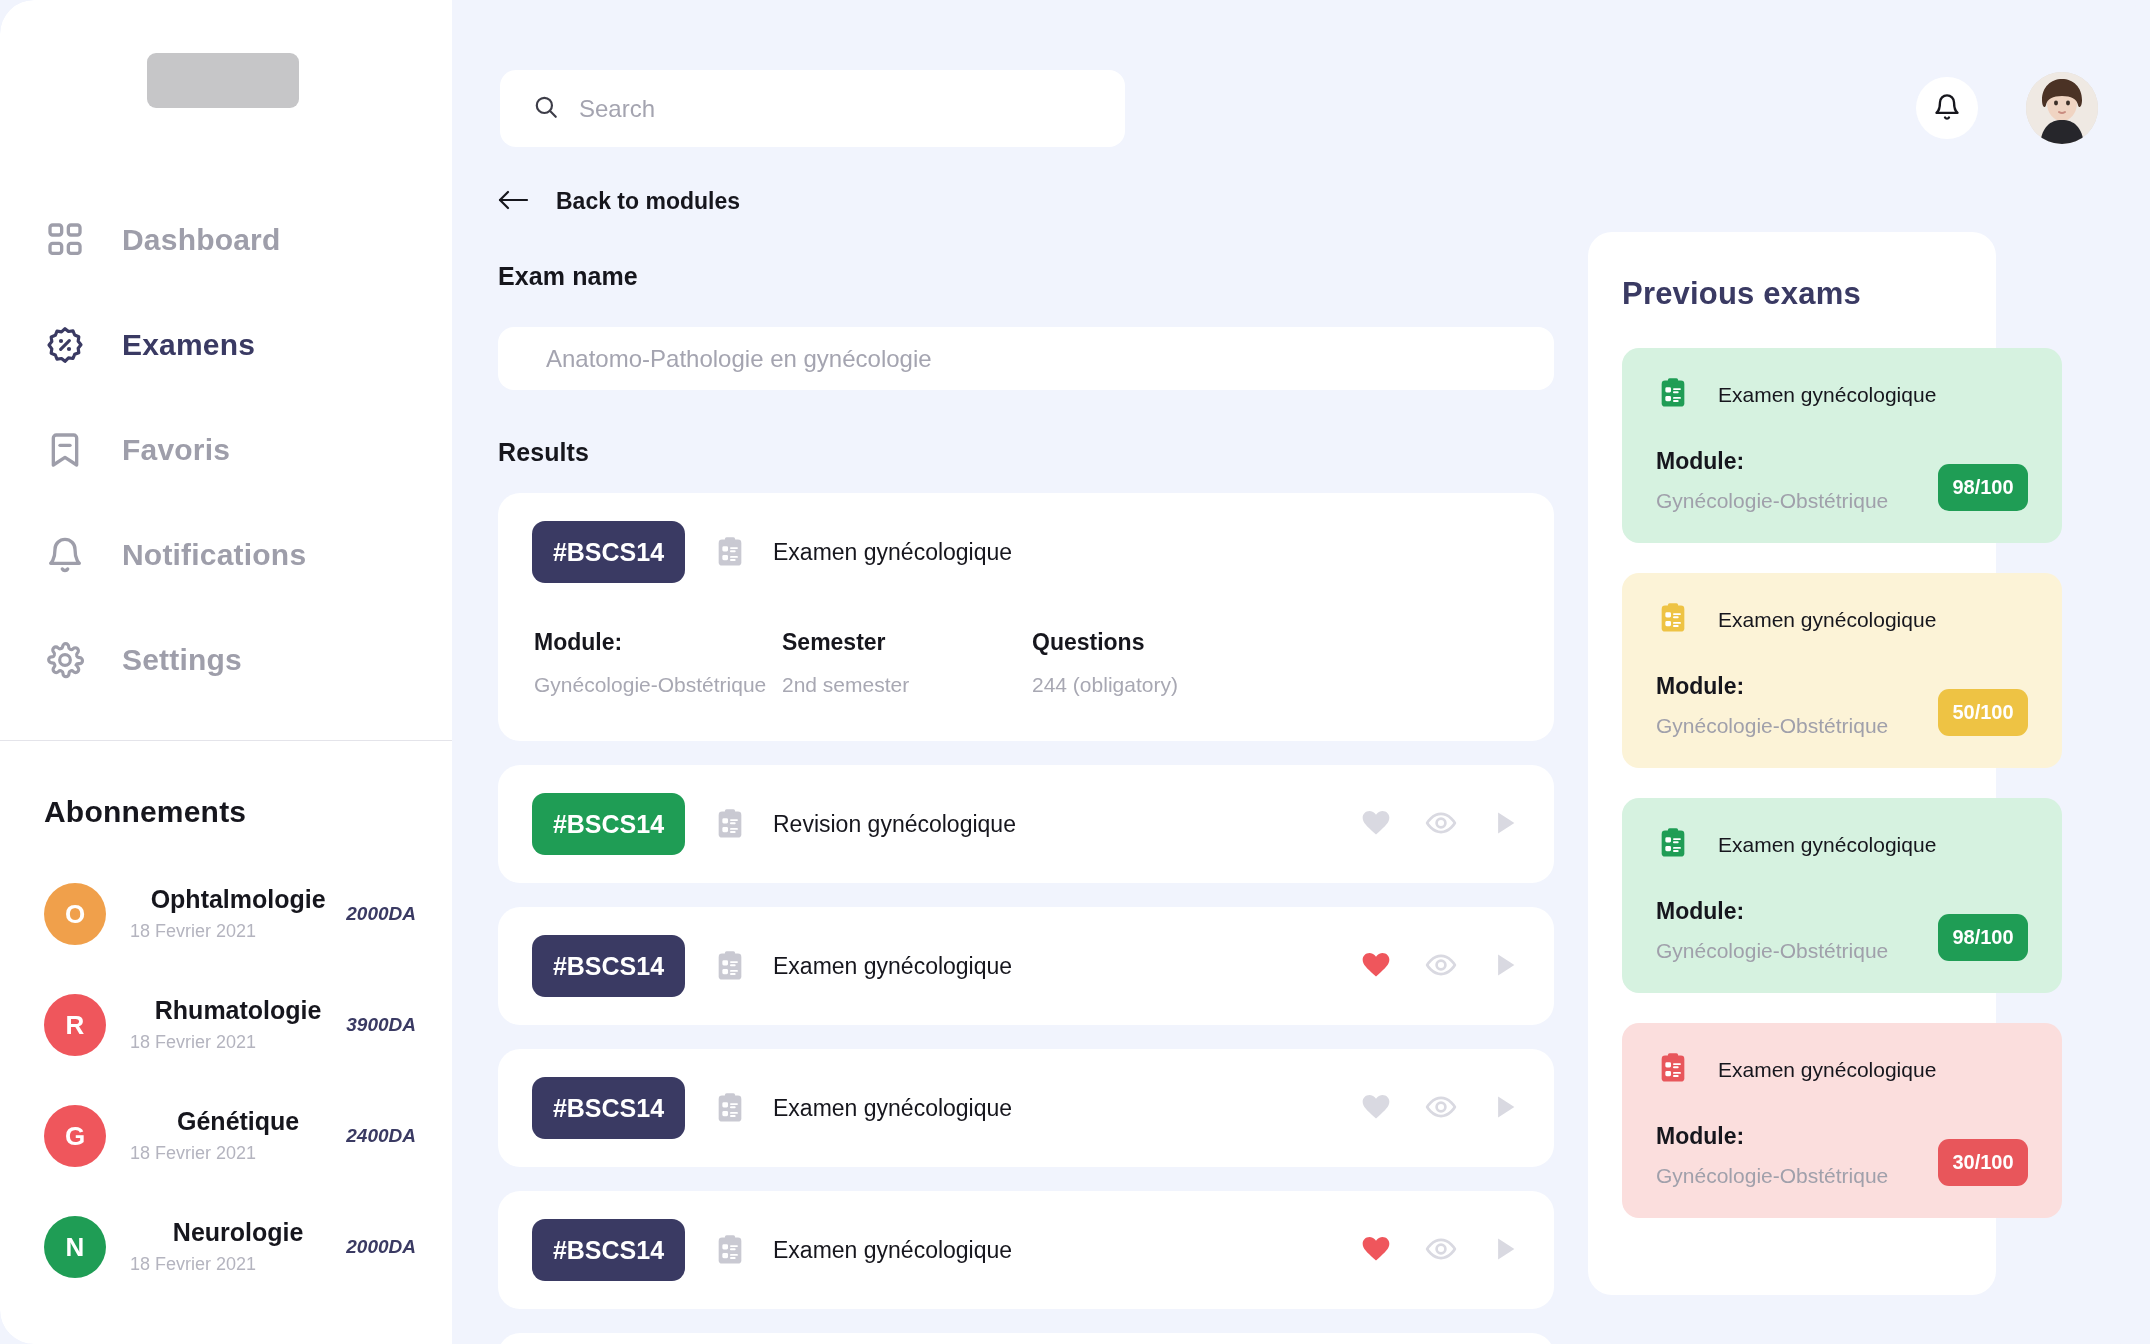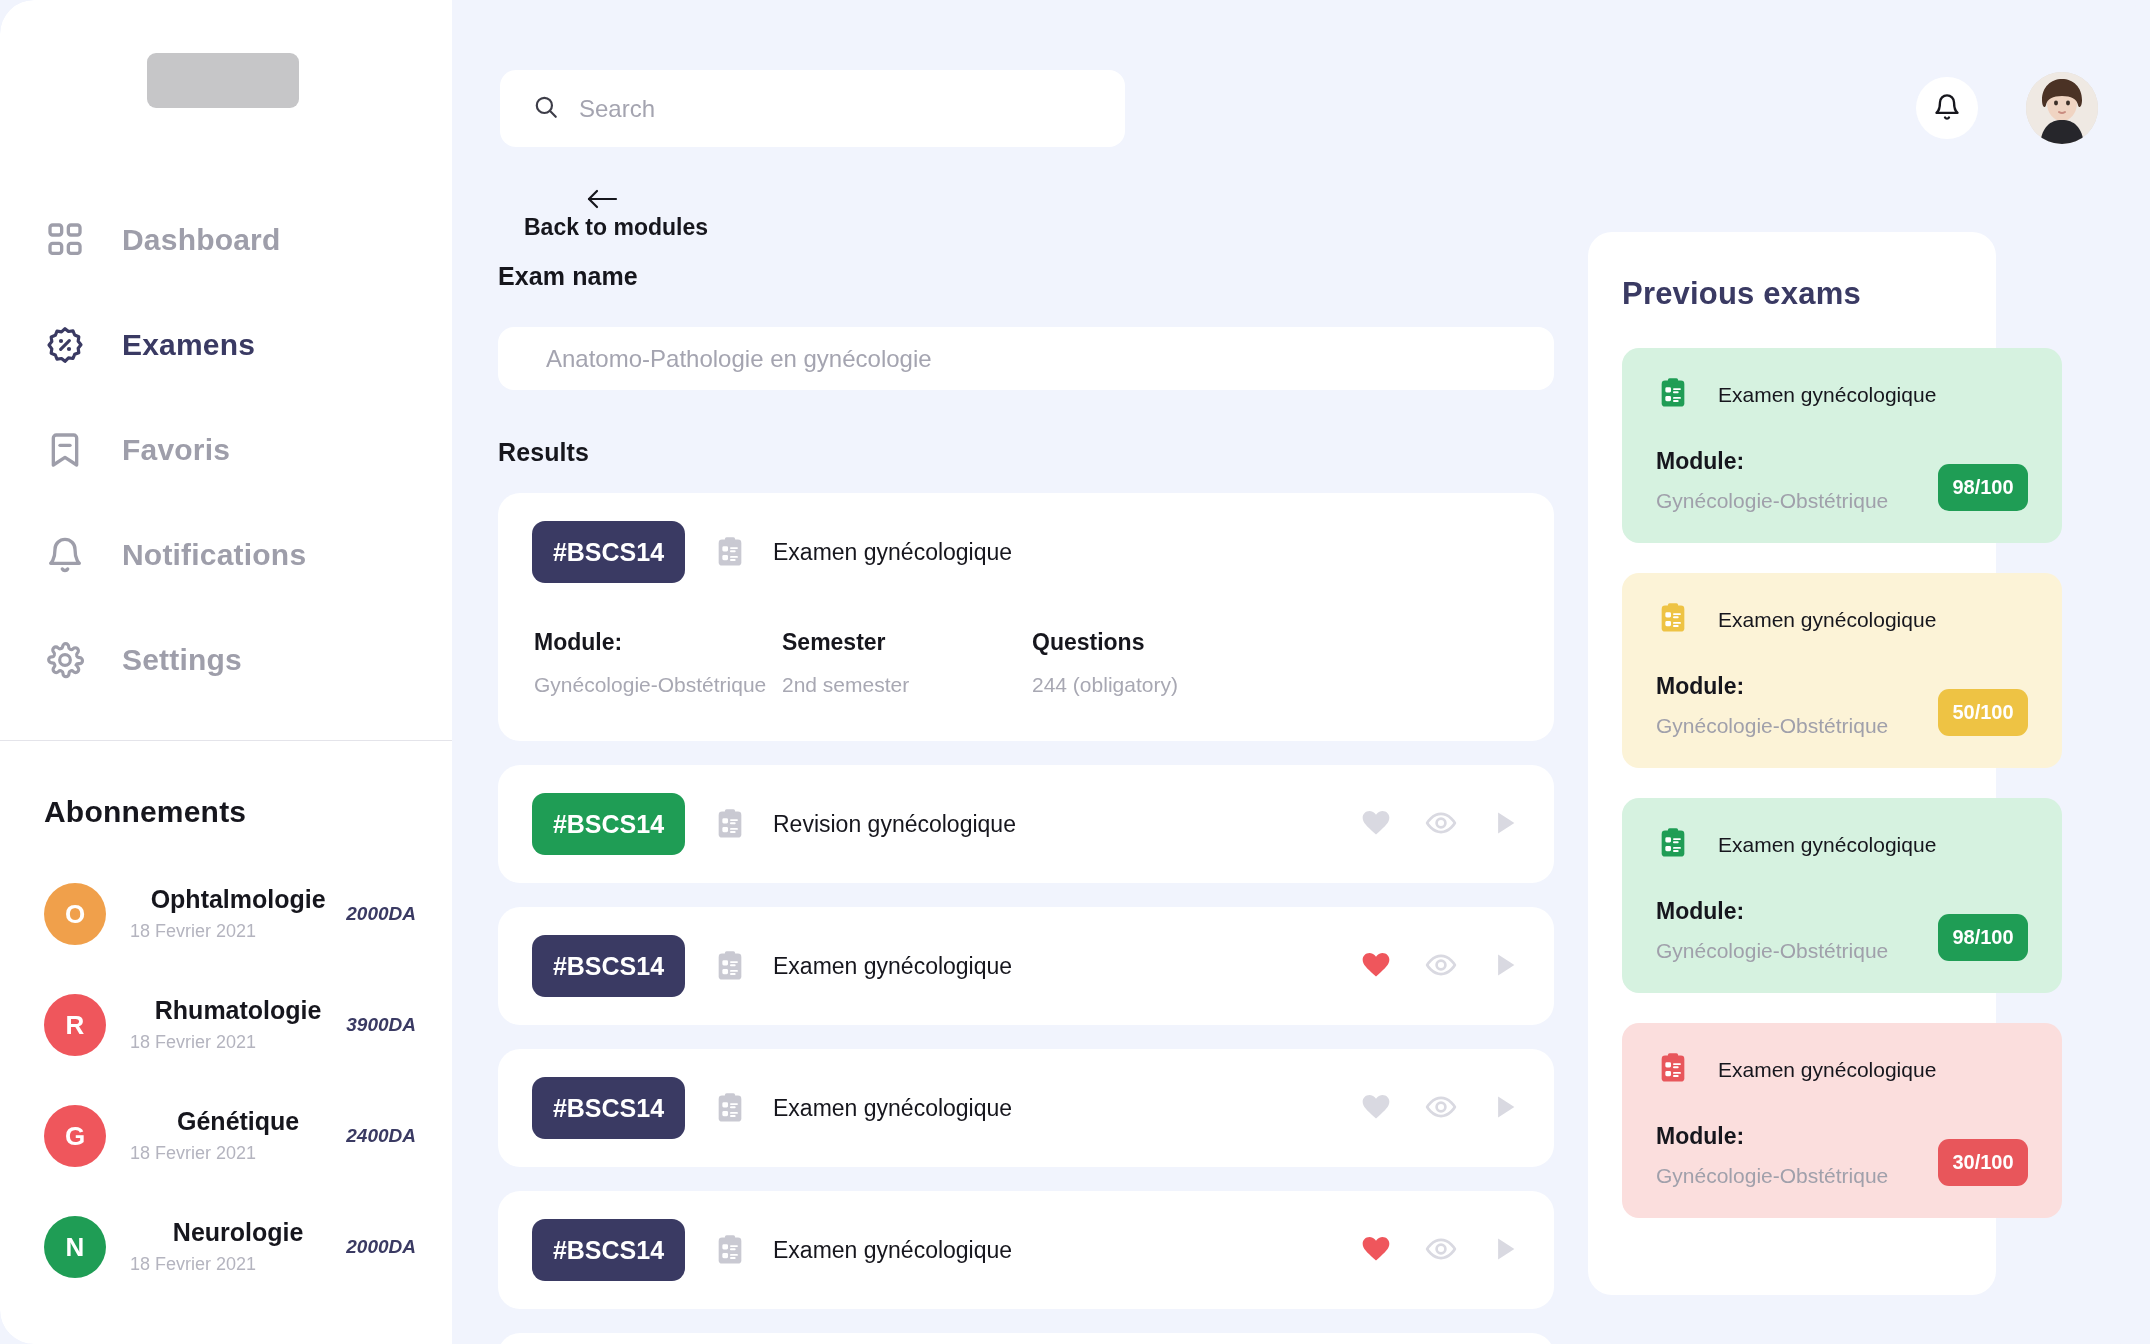--- a/index.html
+++ b/index.html
@@ -106,21 +106,21 @@
   .avatar {
     position: absolute; right: 52px; top: 72px;
     width: 72px; height: 72px; border-radius: 50%;
     overflow: hidden; cursor: pointer;
     background: #ded9d4;
   }
 
   
   .back-link {
     position: absolute; left: 498px; top: 188px;
-    display: flex; align-items: center; cursor: pointer; flex-direction: column;
+    display: flex; align-items: center; cursor: pointer;
   }
   .back-label {
     margin-left: 26px; font-size: 23px; font-weight: 700; color: #16161d;
   }
 
   
   .main { position: absolute; left: 498px; top: 262px; width: 1056px; }
   .field-label {
     font-size: 25px; font-weight: 700; color: #16161d;
     margin-bottom: 36px; letter-spacing: 0.1px;

